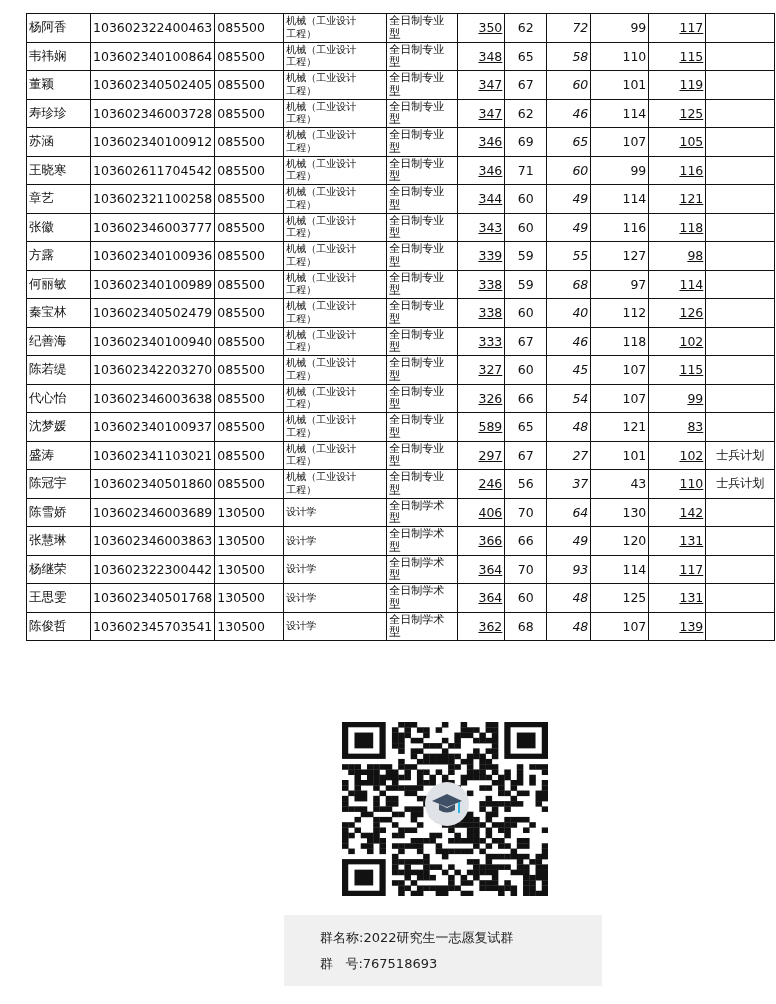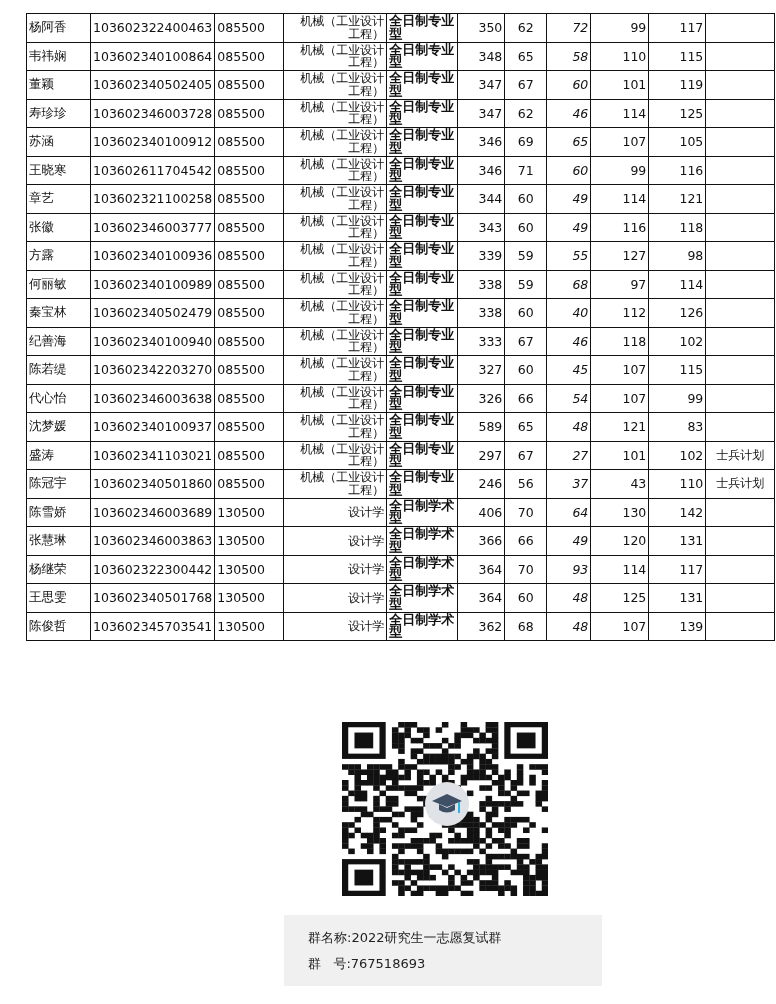--- a/index.html
+++ b/index.html
@@ -5,35 +5,35 @@
   html, body { margin: 0; padding: 0; background: #ffffff; }
   body { width: 776px; height: 1004px; position: relative; overflow: hidden;
          font-family: "DejaVu Sans", "Liberation Sans", sans-serif; color: #111; }
   table.scores { position: absolute; left: 26px; top: 13px; border-collapse: collapse;
                  table-layout: fixed; font-size: 12.5px; }
   table.scores td { border: 1.5px solid #111; height: 27.5px; padding: 0 2px;
                     overflow: hidden; white-space: nowrap; vertical-align: middle; }
   td.name { width: 59px; padding-left: 3px; margin-left: 7px; }
   td.id { width: 114px; }
   td.code { width: 64px; }
-  td.major { width: 98px; font-size: 12px; line-height: 12.5px; white-space: normal; padding: 0 1px; vertical-align: top; text-align: right; }
-  td.type { width: 66px; font-size: 13px; line-height: 12.5px; white-space: normal; padding: 0 1px; vertical-align: top; font-weight: bold; }
+  td.major { width: 98px; font-size: 10px; line-height: 12.5px; white-space: normal; padding: 0 1px; vertical-align: top; }
+  td.type { width: 66px; font-size: 11px; line-height: 12.5px; white-space: normal; padding: 0 1px; vertical-align: top; }
   td.type .t2 { text-decoration: underline; text-decoration-color: #888; }
   td.num { text-align: right; }
-  td.total { width: 42px; }
+  td.total { width: 42px; text-decoration: underline; }
   td.pol { width: 37px; text-align: center; }
   td.eng { width: 39px; font-style: italic; }
   td.s3 { width: 53px; }
-  td.s4 { width: 52px; }
+  td.s4 { width: 52px; text-decoration: underline; }
   td.note { width: 64px; font-size: 12px; vertical-align: bottom; padding-bottom: 0; text-align: center; }
   .qr-wrap { position: absolute; left: 342px; top: 722px; width: 206px; height: 174px; }
   .qr-logo { position: absolute; left: 83px; top: 60px; width: 44px; height: 44px; border-radius: 50%;
              background: #dfe3e8; display: flex; align-items: center; justify-content: center; }
   .group-box { position: absolute; left: 284px; top: 915px; width: 318px; height: 71px; background: #f0f0f0; }
-  .group-line { position: absolute; left: 24px; font-size: 13px; color: #222; white-space: pre; }
+  .group-line { position: absolute; left: 36px; font-size: 13px; color: #222; white-space: pre; }
 </style>
 </head>
 <body>
 
 <table class="scores">
   <tbody id="rows">
       <tr>
         <td class="name">杨阿香</td>
         <td class="id">103602322400463</td>
         <td class="code">085500</td>

